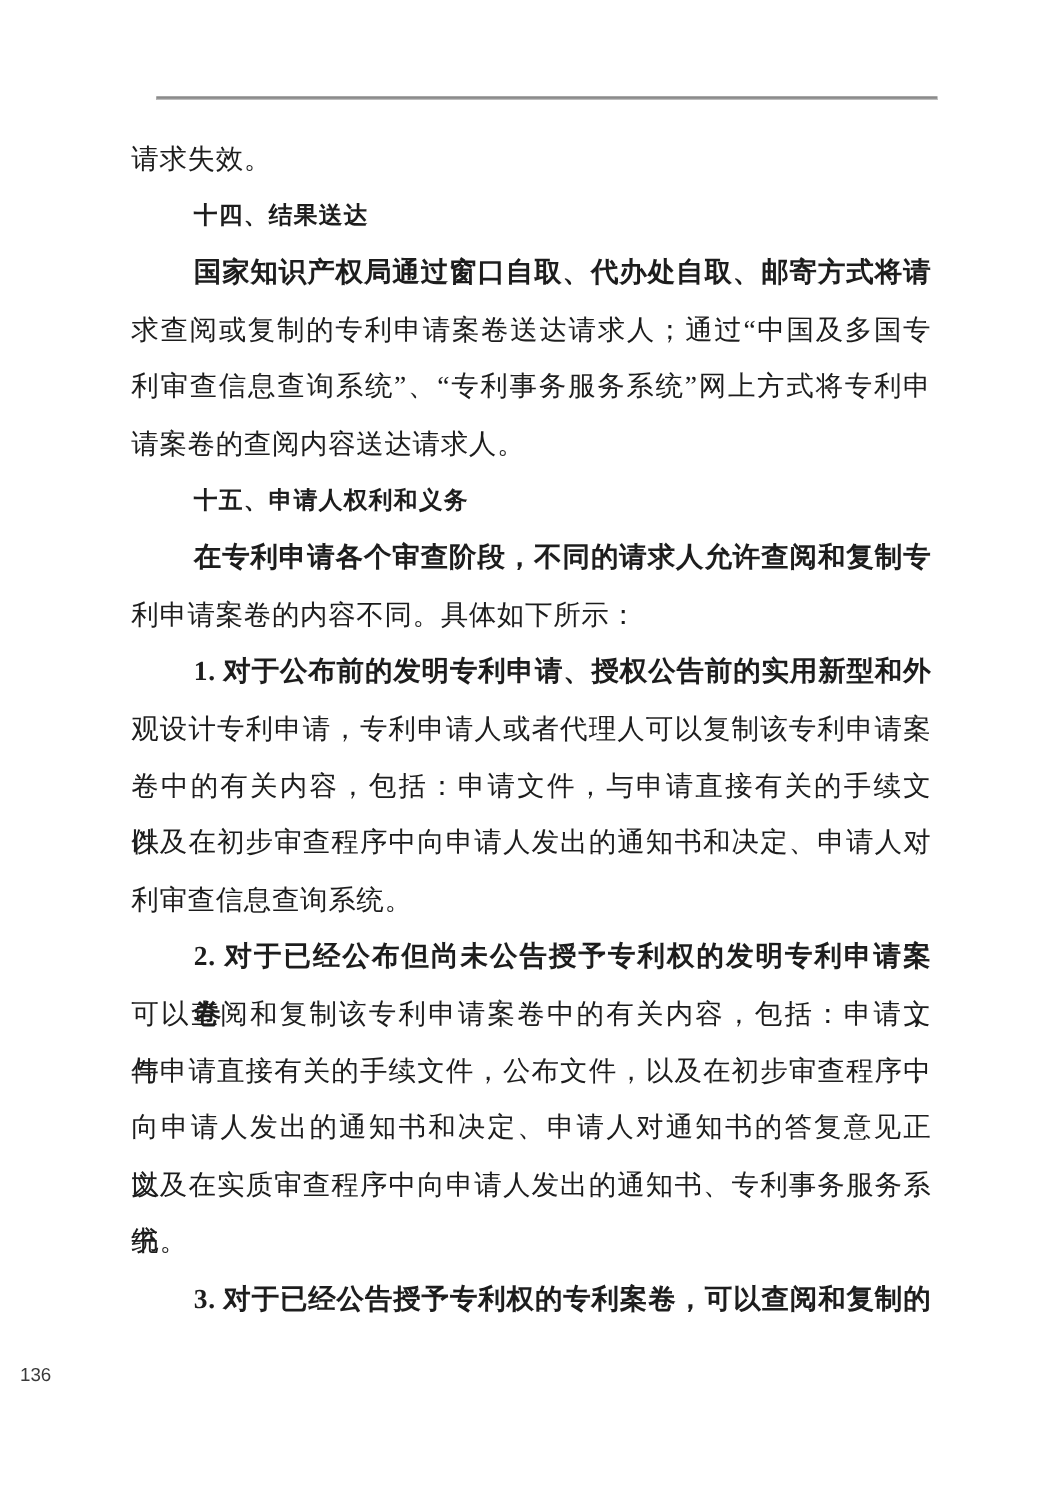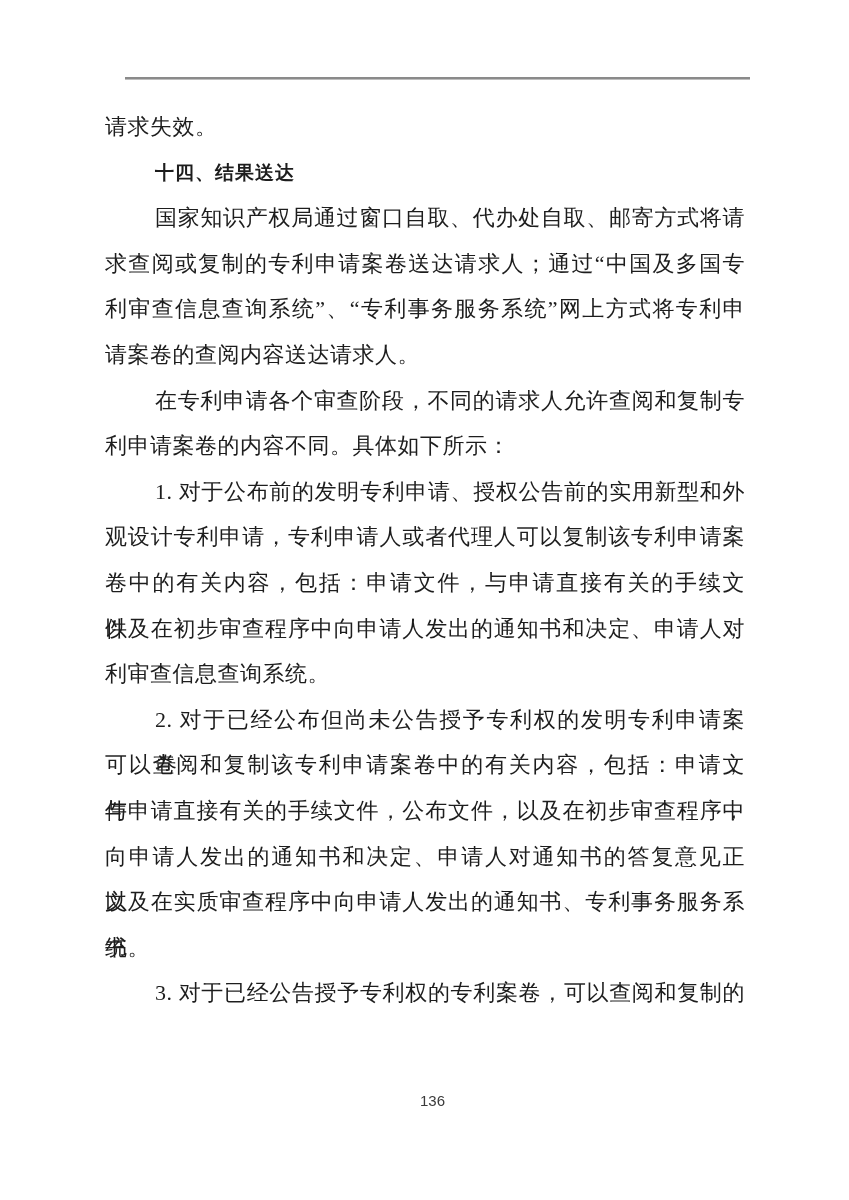--- a/index.html
+++ b/index.html
@@ -32,54 +32,55 @@
     line-height: 45.6px;
     letter-spacing: 0.5px;
   }
   .line {
     text-align: justify;
     text-align-last: left;
     height: 45.6px;
     overflow: visible;
   }
   .line.j { text-align-last: justify; }
-  .line.indent { padding-left: 50px; }
+  .line.indent { padding-left: 50px; font-weight: bold; }
   .line.heading {
     font-family: "Liberation Sans", "DejaVu Sans", sans-serif;
     font-weight: 700;
     font-size: 19px;
     padding-left: 50px;
     text-align-last: left;
     letter-spacing: 1px;
   }
   .page-number {
     position: absolute;
     left: 0;
     right: 0;
     top: 1092px;
     padding-left: 16px;
-    text-align: center;
+    text-align: left;
     font-family: "Liberation Sans", "DejaVu Sans", sans-serif;
     font-size: 15px;
     color: #3a3a3a;
   }
 </style>
 </head>
 <body>
 
 <div class="page">
   <div class="top-rule"></div>
 
   <main class="content">
     <div class="line">请求失效。</div>
     <div class="line heading">十四、结果送达</div>
     <div class="line indent j">国家知识产权局通过窗口自取、代办处自取、邮寄方式将请</div>
     <div class="line j">求查阅或复制的专利申请案卷送达请求人；通过“中国及多国专</div>
     <div class="line j">利审查信息查询系统”、“专利事务服务系统”网上方式将专利申</div>
     <div class="line">请案卷的查阅内容送达请求人。</div>
+    <div class="line heading">十五、申请人权利和义务</div>
     <div class="line indent j">在专利申请各个审查阶段，不同的请求人允许查阅和复制专</div>
     <div class="line">利申请案卷的内容不同。具体如下所示：</div>
     <div class="line indent j">1. 对于公布前的发明专利申请、授权公告前的实用新型和外</div>
     <div class="line j">观设计专利申请，专利申请人或者代理人可以复制该专利申请案</div>
     <div class="line j">卷中的有关内容，包括：申请文件，与申请直接有关的手续文件，</div>
     <div class="line j">以及在初步审查程序中向申请人发出的通知书和决定、申请人对</div>
     <div class="line">利审查信息查询系统。</div>
     <div class="line indent j">2. 对于已经公布但尚未公告授予专利权的发明专利申请案卷，</div>
     <div class="line j">可以查阅和复制该专利申请案卷中的有关内容，包括：申请文件，</div>
     <div class="line j">与申请直接有关的手续文件，公布文件，以及在初步审查程序中</div>

